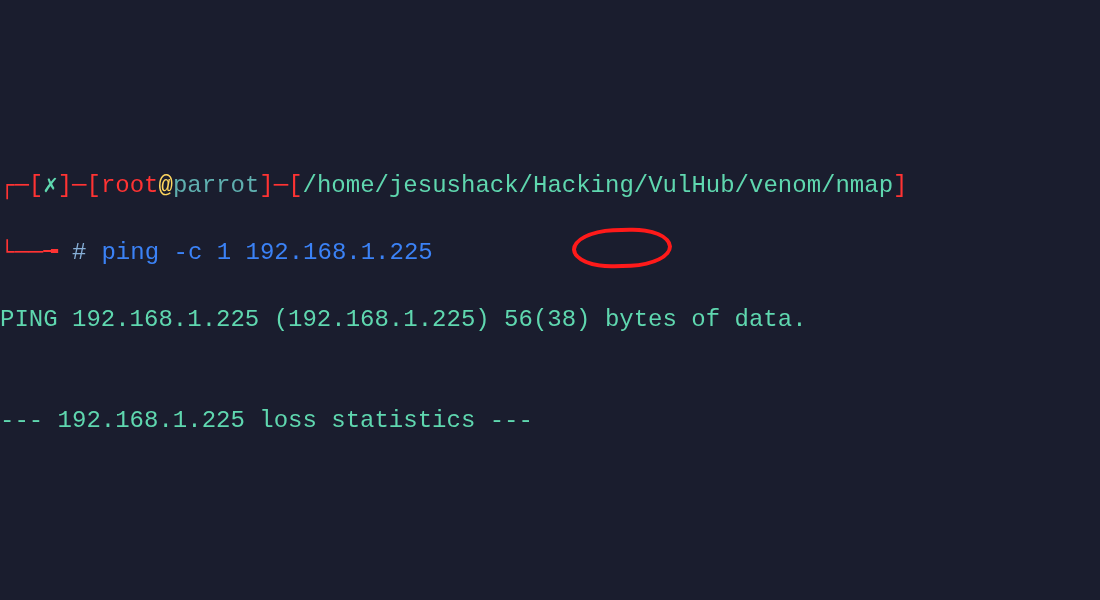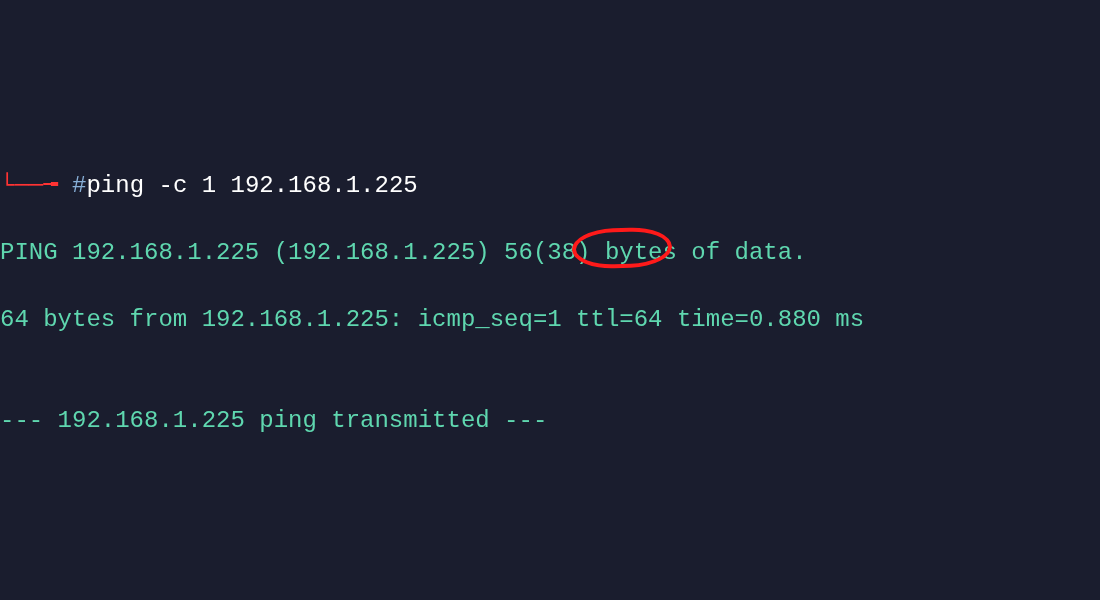--- a/index.html
+++ b/index.html
@@ -17,21 +17,21 @@
       overflow: hidden;
       position: relative;
     }
     .terminal {
       padding-top: 135px;
       padding-left: 0;
       white-space: pre;
     }
     .red { color: #ff3333; }
     .green { color: #5fd7af; }
-    .white { color: #ffffff; }
+    .white { color: #3b82f6; margin-left: 15px; }
     .yellow { color: #ffd75f; }
     .teal { color: #5fafaf; }
     .blue { color: #87afd7; }
     .highlight-circle {
       position: absolute;
       left: 572px;
       top: 228px;
       width: 100px;
       height: 40px;
       border: 4px solid #ff1a1a;
@@ -40,21 +40,21 @@
       transform: rotate(-2deg);
     }
     .line {
       display: block;
     }
   </style>
 </head>
 <body>
 
 <div class="terminal">
+<span class="line"><span class="red">┌─[</span><span class="green">✗</span><span class="red">]─[</span><span class="red">root</span><span class="yellow">@</span><span class="teal">parrot</span><span class="red">]─[</span><span class="green">/home/jesushack/Hacking/VulHub/venom/nmap</span><span class="red">]</span></span>
 <span class="line"><span class="red">└──╼ </span><span class="blue">#</span><span class="white">ping -c 1 192.168.1.225</span></span>
 <span class="line green">PING 192.168.1.225 (192.168.1.225) 56(38) bytes of data.</span>
-<span class="line"><span class="green">64 bytes from 192.168.1.225: icmp_seq=1 </span><span class="green">ttl=64</span><span class="green"> time=0.880 ms</span></span>
 <span class="line"></span>
-<span class="line green">--- 192.168.1.225 ping transmitted ---</span>
+<span class="line green">--- 192.168.1.225 loss statistics ---</span>
 
 </div>
 
 <div class="highlight-circle"></div>
 
 </body></html>

